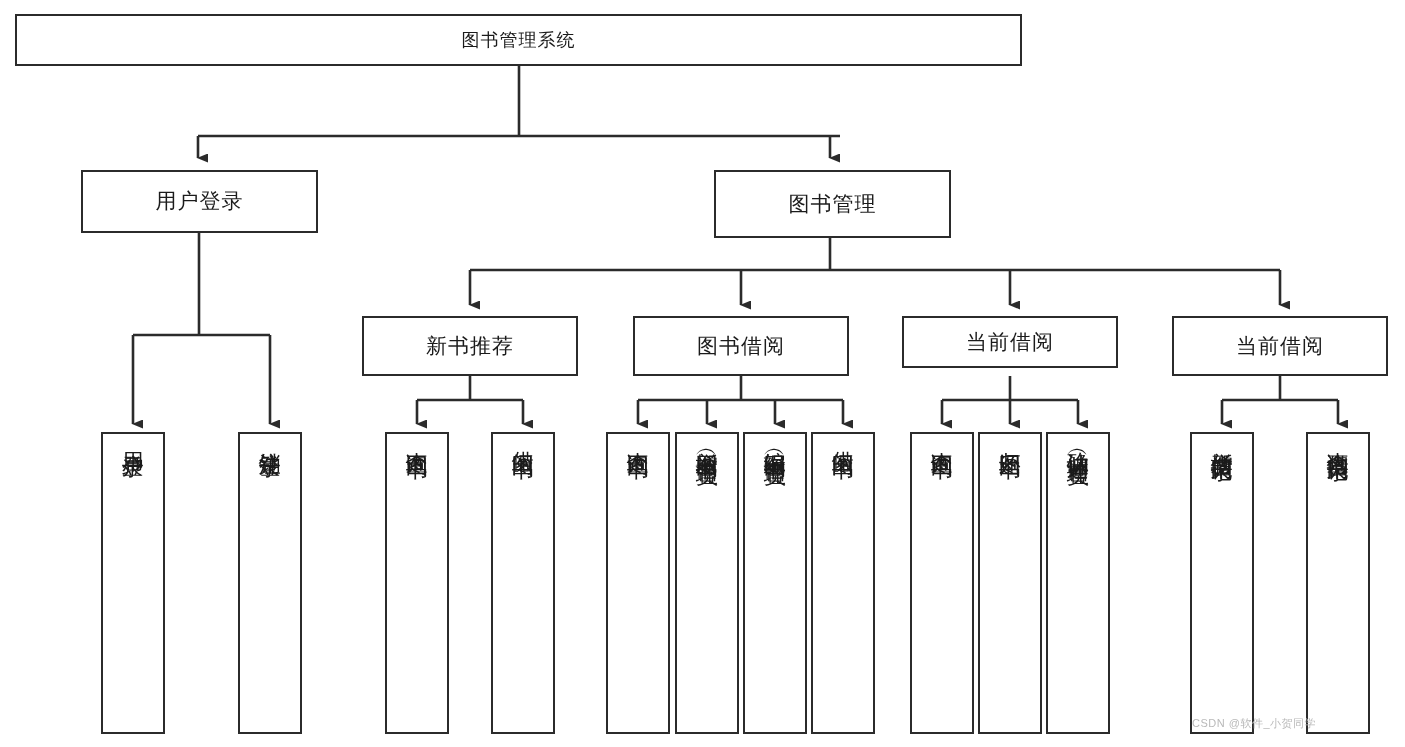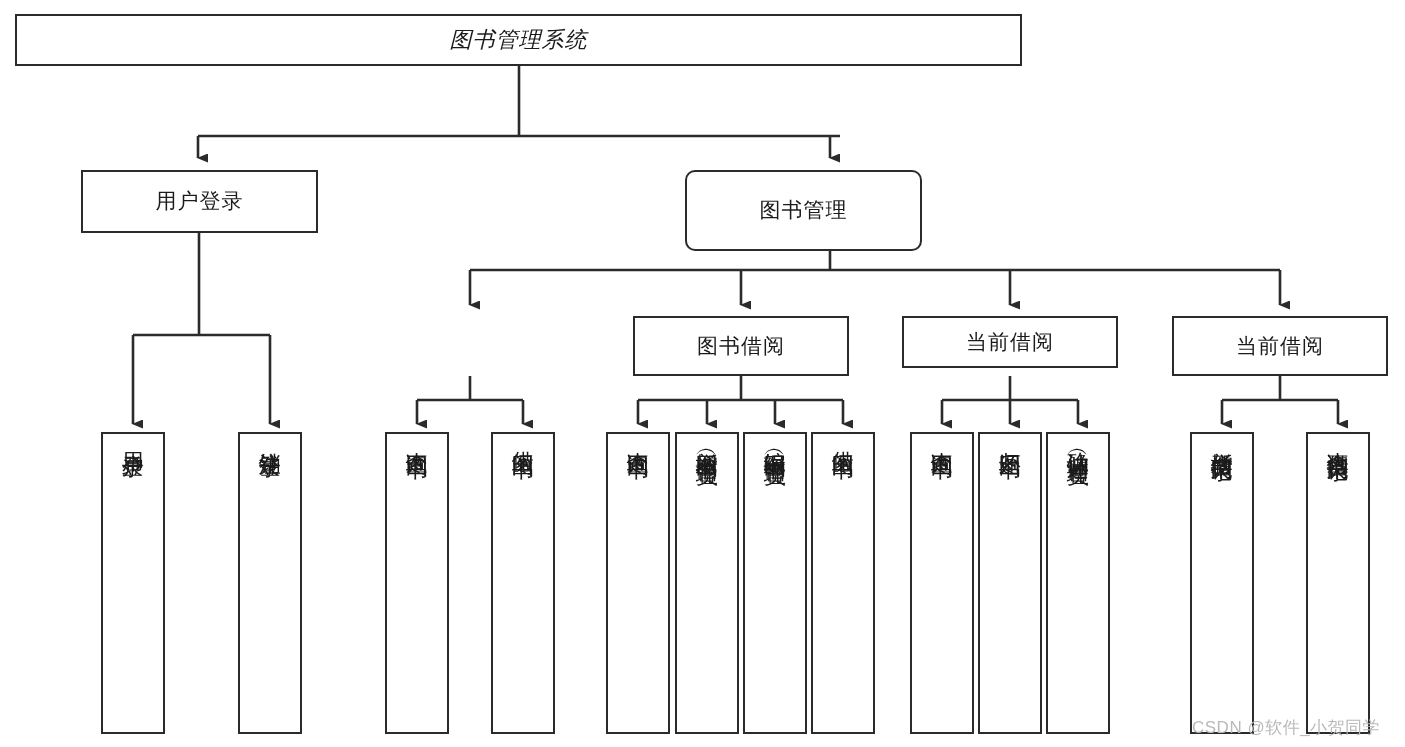--- a/index.html
+++ b/index.html
@@ -51,25 +51,25 @@
     align-items: flex-start;
     padding-top: 0;
   }
   .node.vert .label {
     writing-mode: vertical-rl;
     text-orientation: upright;
     font-size: 22px;
     letter-spacing: 2px;
     margin: 0 auto;
   }
-  .node.root .label { font-size: 22px; font-style: italic; }
+  .node.root .label { font-size: 18px; }
   .watermark {
     position: absolute;
     color: #b9b9b9;
-    font-size: 17px;
+    font-size: 11px;
     white-space: nowrap;
     letter-spacing: 0.5px;
   }
 </style>
 </head>
 <body>
 
 <div id="diagram-root">
 
   <svg class="wires" viewBox="0 0 1405 747" xmlns="http://www.w3.org/2000/svg">
@@ -127,24 +127,27 @@
     </g>
   </svg>
 
   <div class="node horiz root" style="left:15px; top:14px; width:1007px; height:52px;">
     <span class="label">图书管理系统</span>
   </div>
 
   <div class="node horiz" style="left:81px; top:170px; width:237px; height:63px;">
     <span class="label">用户登录</span>
   </div>
-  <div class="node horiz" style="left:685px; top:170px; width:237px; height:81px;border-radius:10px;">
+  <div class="node horiz" style="left:714px; top:170px; width:237px; height:68px;">
     <span class="label">图书管理</span>
   </div>
 
+  <div class="node horiz" style="left:362px; top:316px; width:216px; height:60px;">
+    <span class="label">新书推荐</span>
+  </div>
   <div class="node horiz" style="left:633px; top:316px; width:216px; height:60px;">
     <span class="label">图书借阅</span>
   </div>
   <div class="node horiz" style="left:902px; top:316px; width:216px; height:52px;">
     <span class="label">当前借阅</span>
   </div>
   <div class="node horiz" style="left:1172px; top:316px; width:216px; height:60px;">
     <span class="label">当前借阅</span>
   </div>
 

